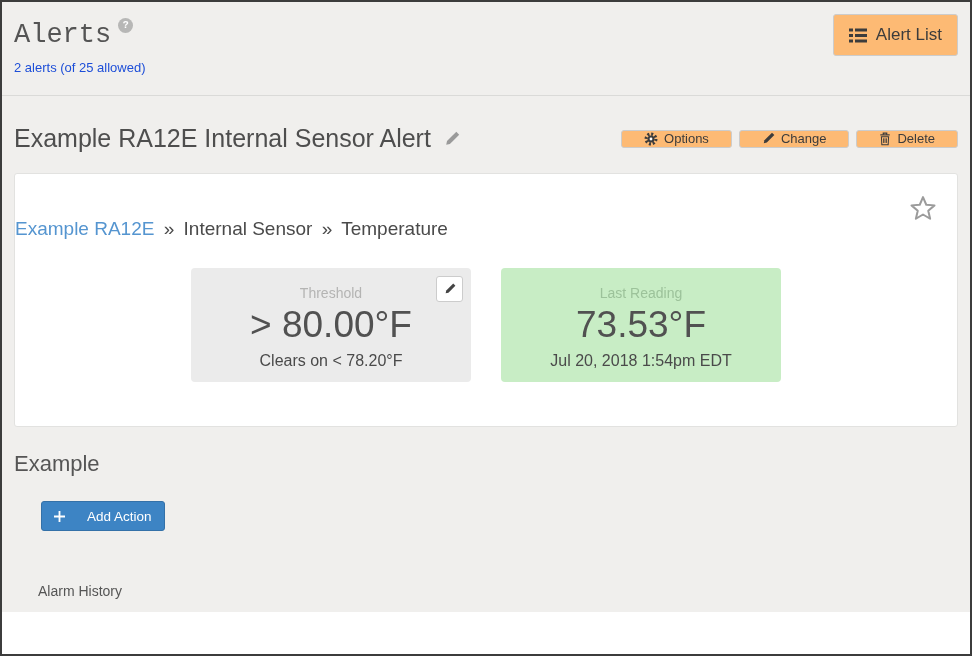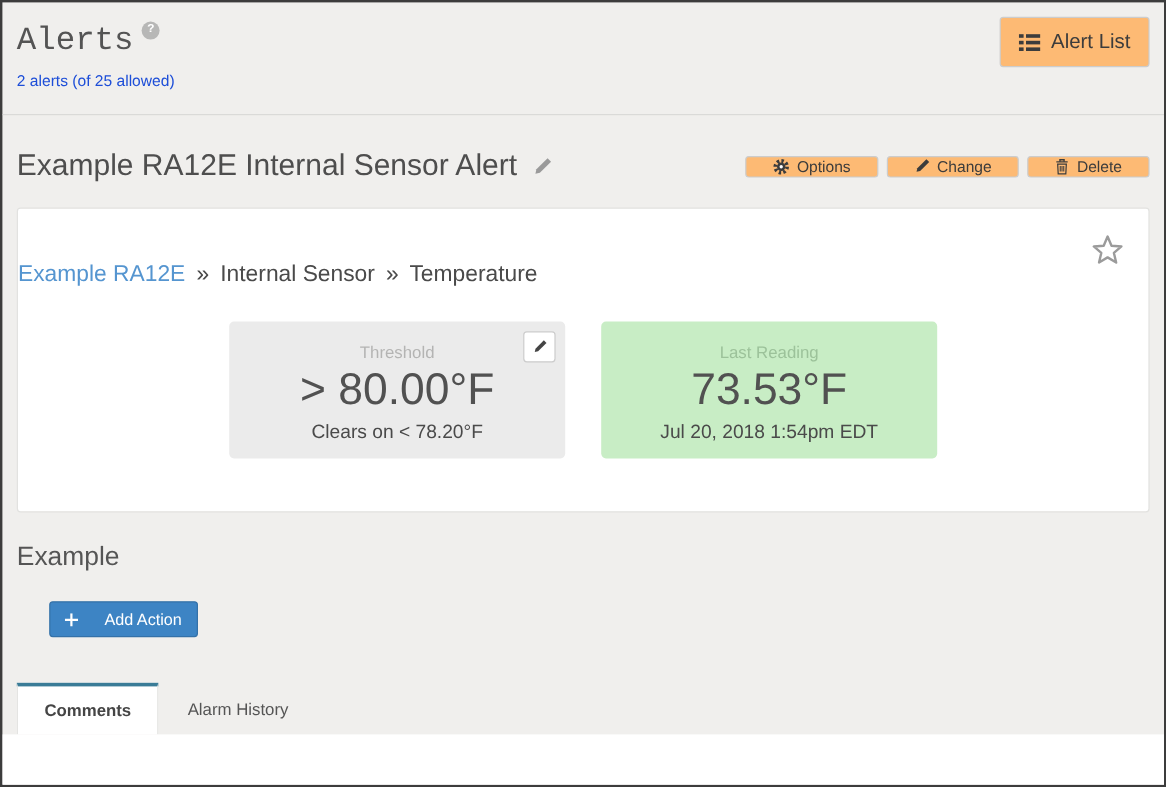--- a/index.html
+++ b/index.html
@@ -187,22 +187,19 @@
       <button class="btn-primary">
         <svg viewBox="0 0 12 12" width="11" height="11" fill="currentColor">
             <path d="M5 0h2v5h5v2H7v5H5V7H0V5h5z"></path>
           </svg>
         <span>Add Action</span>
       </button>
     </div>
   </div>
 
   <div class="tabs">
-    <div class="tab active">
-      <span>Comments</span>
-    </div>
     <div class="tab">
       <span>Alarm History</span>
     </div>
   </div>
   <div class="tab-content"></div>
 
 </div>
 
 </body></html>

